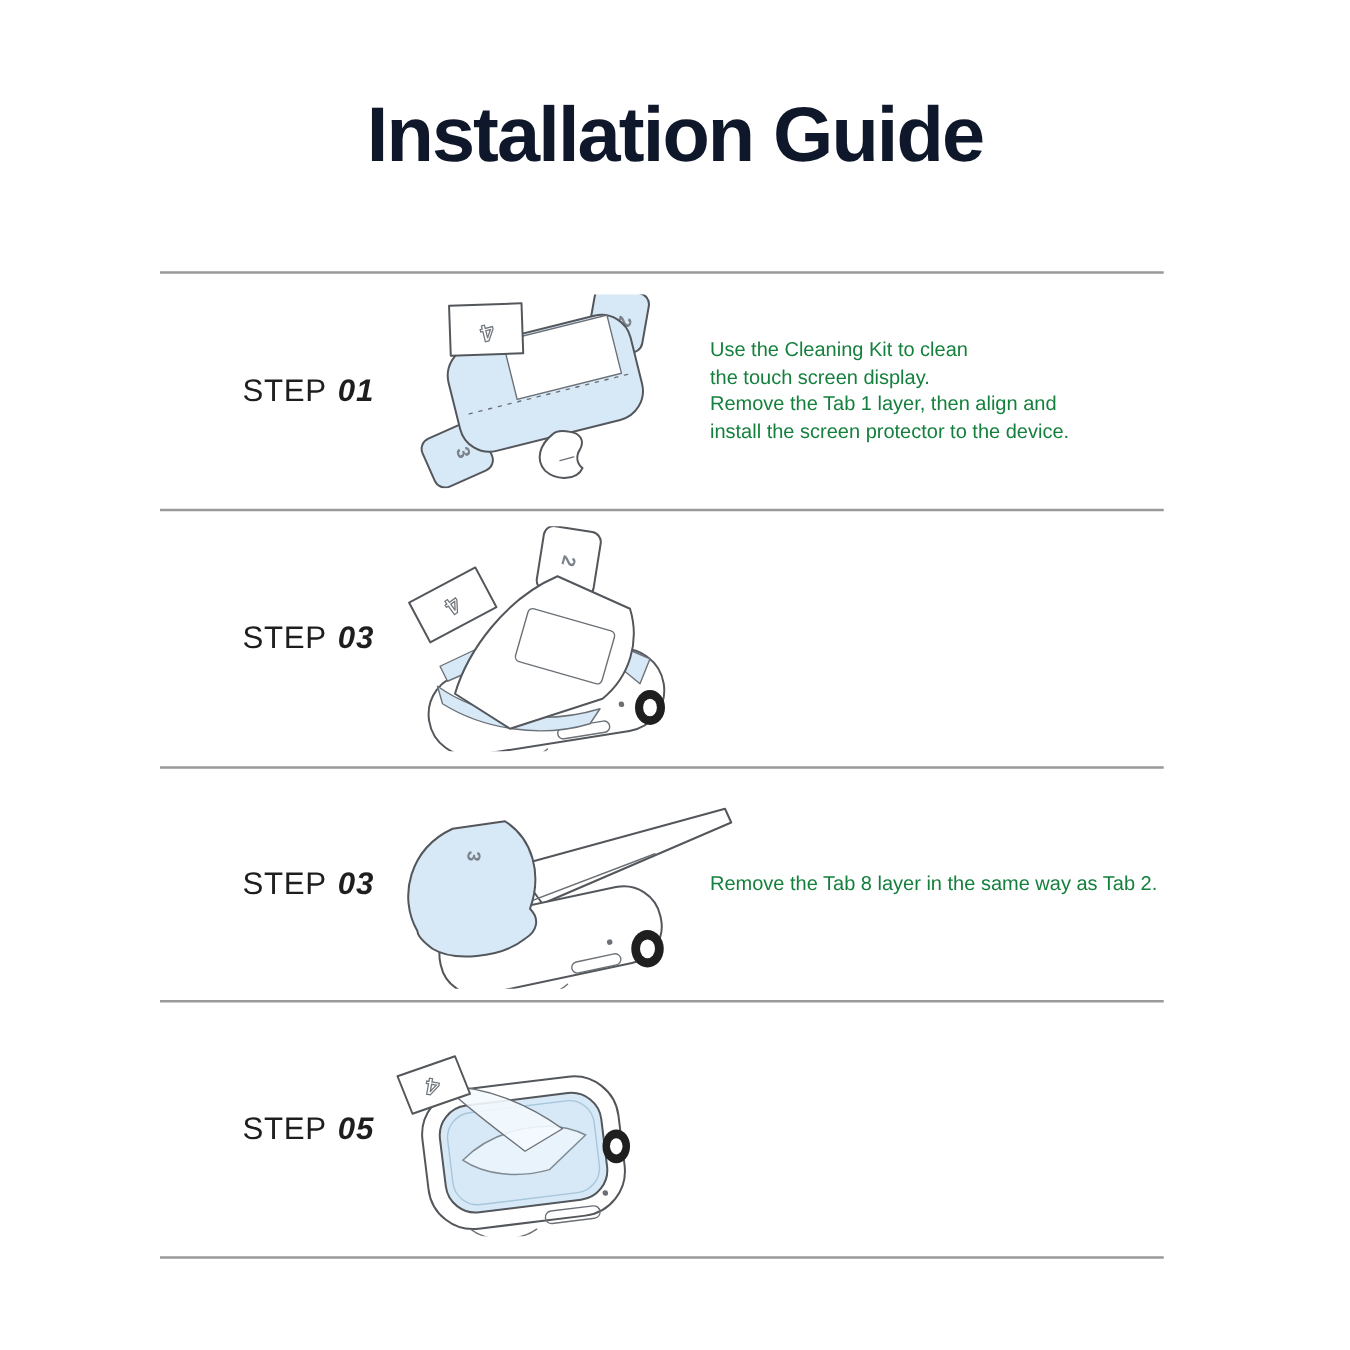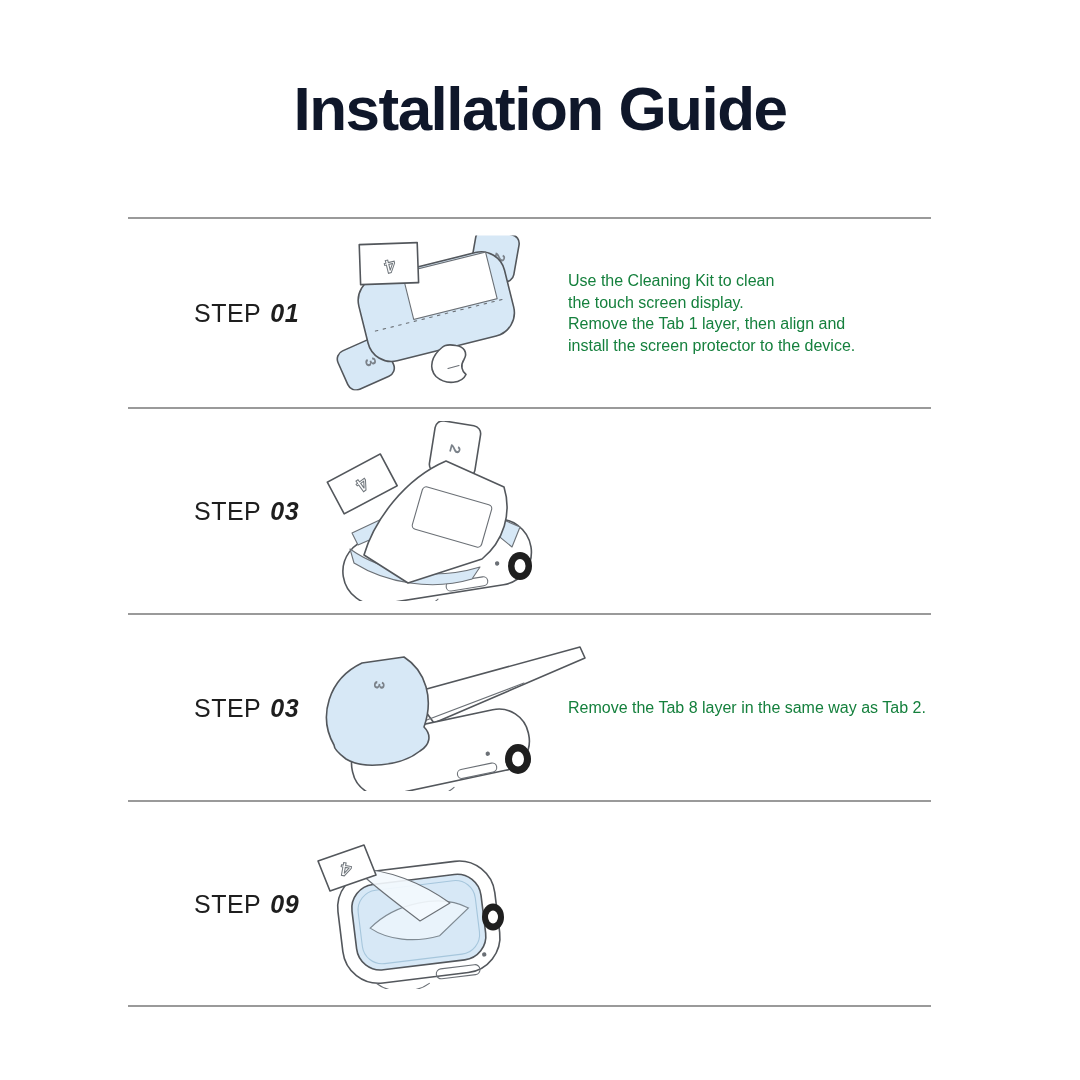--- a/index.html
+++ b/index.html
@@ -167,21 +167,21 @@
           <path d="M22,104 C6,76 16,38 50,22 L92,16 C114,30 122,58 112,86 C120,94 118,104 108,110 C88,126 50,128 34,118 C26,112 22,108 22,104 Z" class="film ln"></path>
           <text class="tabnum" x="66" y="48" transform="rotate(95 66 44)">3</text>
         </svg>
       </div>
       <p class="step-text">Remove the Tab 8 layer in the same way as Tab 2.</p>
     </section>
 
     <section class="step-row row-4">
       <div class="step-label">
         <span>STEP</span>
-        <span class="step-number">09</span>
+        <span class="step-number">05</span>
       </div>
       <div class="illus illus-4">
         <svg width="195" height="150" viewBox="0 0 195 150">
           <g transform="rotate(-7 100 85)">
             <rect x="28" y="28" width="158" height="112" rx="36" class="white ln"></rect>
             <rect x="42" y="41" width="130" height="86" rx="24" class="film ln"></rect>
             <rect x="48" y="47" width="118" height="74" rx="20" fill="none" stroke="#a6c6dc" stroke-width="1.1"></rect>
             <path d="M58,84 C86,62 132,58 158,76 L126,100 C100,104 74,98 58,84 Z" fill="#e9f3fb" stroke="#7f8a93" stroke-width="1.2"></path>
             <rect x="118" y="133" width="44" height="10" rx="5" class="none thin"></rect>
             <circle cx="168" cy="124" r="2.2" fill="#6b7076"></circle>

